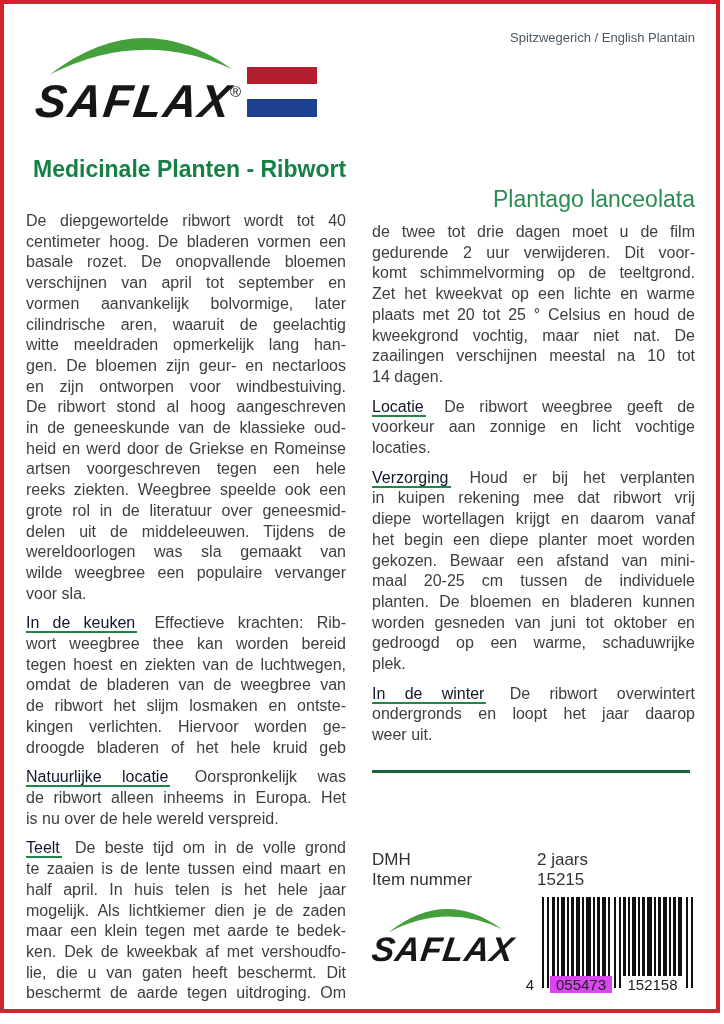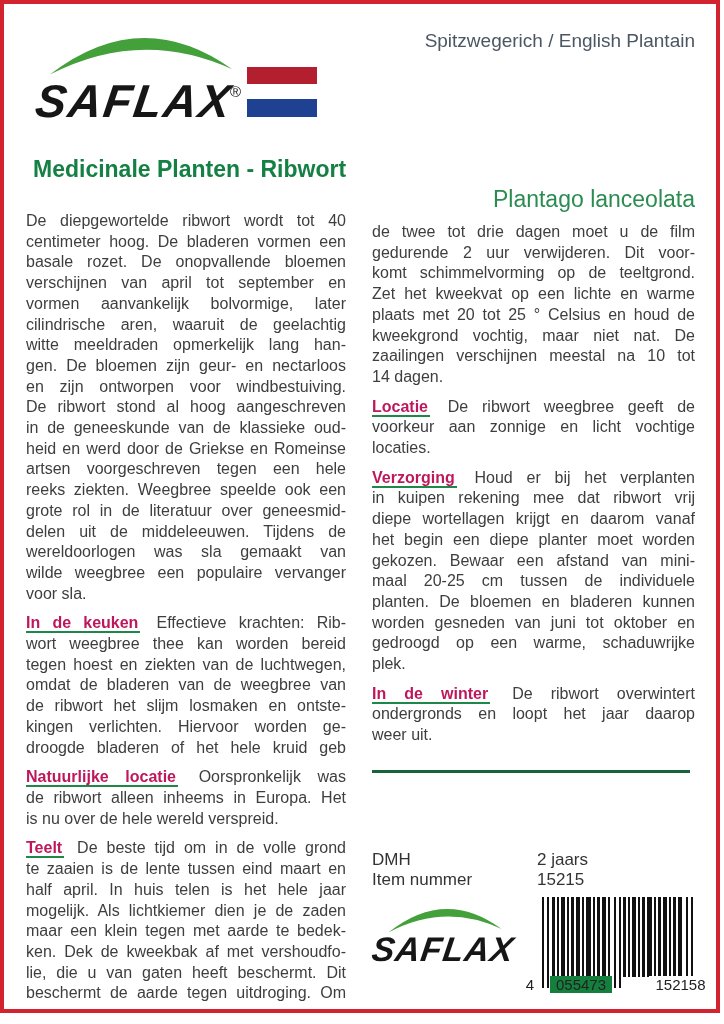--- a/index.html
+++ b/index.html
@@ -11,47 +11,47 @@
   .logo-main{position:absolute;left:36px;top:22px;width:260px;height:112px;}
   .logo-main .arc{position:absolute;left:10px;top:2px;width:190px;height:56px;}
   .brand-line{position:absolute;left:0px;top:52px;white-space:nowrap;}
   .brand-text{font-size:46px;font-weight:700;font-style:italic;letter-spacing:2px;color:#161616;display:inline-block;transform:skewX(-8deg);}
   .reg-mark{font-size:15px;color:#161616;vertical-align:super;position:relative;top:-14px;left:-2px;}
   .flag{position:absolute;left:247px;top:67px;width:70px;height:50px;}
   .flag div{width:100%;}
   .flag .red{height:17px;background:#b41f2f;}
   .flag .white{height:15px;background:#ffffff;}
   .flag .blue{height:18px;background:#1f4191;}
-  .top-right-title{position:absolute;left:372px;top:30px;width:323px;text-align:right;font-size:19px;color:#4b5763;}
+  .top-right-title{position:absolute;left:372px;top:30px;width:323px;text-align:right;font-size:13px;color:#4b5763;}
 
   .category-title{position:absolute;left:33px;top:156px;font-size:23px;font-weight:700;color:#148044;}
   .species-title{position:absolute;left:372px;top:186px;width:323px;text-align:right;font-size:23px;color:#2b8c52;}
 
   
   .col{position:absolute;color:#3e3e3e;}
   #col-left{left:26px;top:211px;width:320px;}
   #col-right{left:372px;top:222px;width:323px;}
   .block{margin-bottom:9px;}
   .bline{font-size:16px;line-height:20.7px;text-align:justify;text-align-last:justify;color:#3e3e3e;}
   .bline.last{text-align-last:left;}
-  .sec-h{font-weight:700;color:#be185d;border-bottom:2.5px solid #1f8747;padding-right:2px;margin-right:4px;}
+  .sec-h{font-weight:400;color:#0f172a;border-bottom:2.5px solid #1f8747;padding-right:2px;margin-right:4px;}
 
   
   .divider-rule{position:absolute;left:372px;top:770px;width:318px;height:3px;background:#17643a;}
   .meta{position:absolute;left:372px;top:850px;width:323px;display:grid;grid-template-columns:165px auto;row-gap:0;font-size:17px;color:#333333;}
   .logo-footer{position:absolute;left:372px;top:896px;width:140px;height:92px;}
   .logo-footer .arc{position:absolute;left:14px;top:4px;width:118px;height:36px;}
   .logo-footer .brand-line{top:34px;}
   .logo-footer .brand-text{font-size:34px;letter-spacing:1px;}
   .barcode{position:absolute;left:506px;top:897px;width:196px;height:97px;}
   .barcode svg{position:absolute;left:0;top:0;}
   .bc-num{position:absolute;bottom:1px;font-size:15px;color:#222;text-align:center;}
   .bc-prefix{left:16px;width:16px;}
-  .bc-left{left:44px;width:62px;background:#15803d;}
-  .bc-right{left:115px;width:63px;background:#fff;margin-left:28px;}
+  .bc-left{left:44px;width:62px;background:#d946ef;}
+  .bc-right{left:115px;width:63px;background:#fff;}
 </style>
 </head>
 <body>
 
 <div class="sheet">
 
   <div class="logo-main">
     <svg class="arc" viewBox="0 0 200 62" preserveAspectRatio="none">
       <path d="M4,56 Q100,-22 196,50 Q100,4 4,56 Z" fill="#44a03b"></path>
     </svg>

